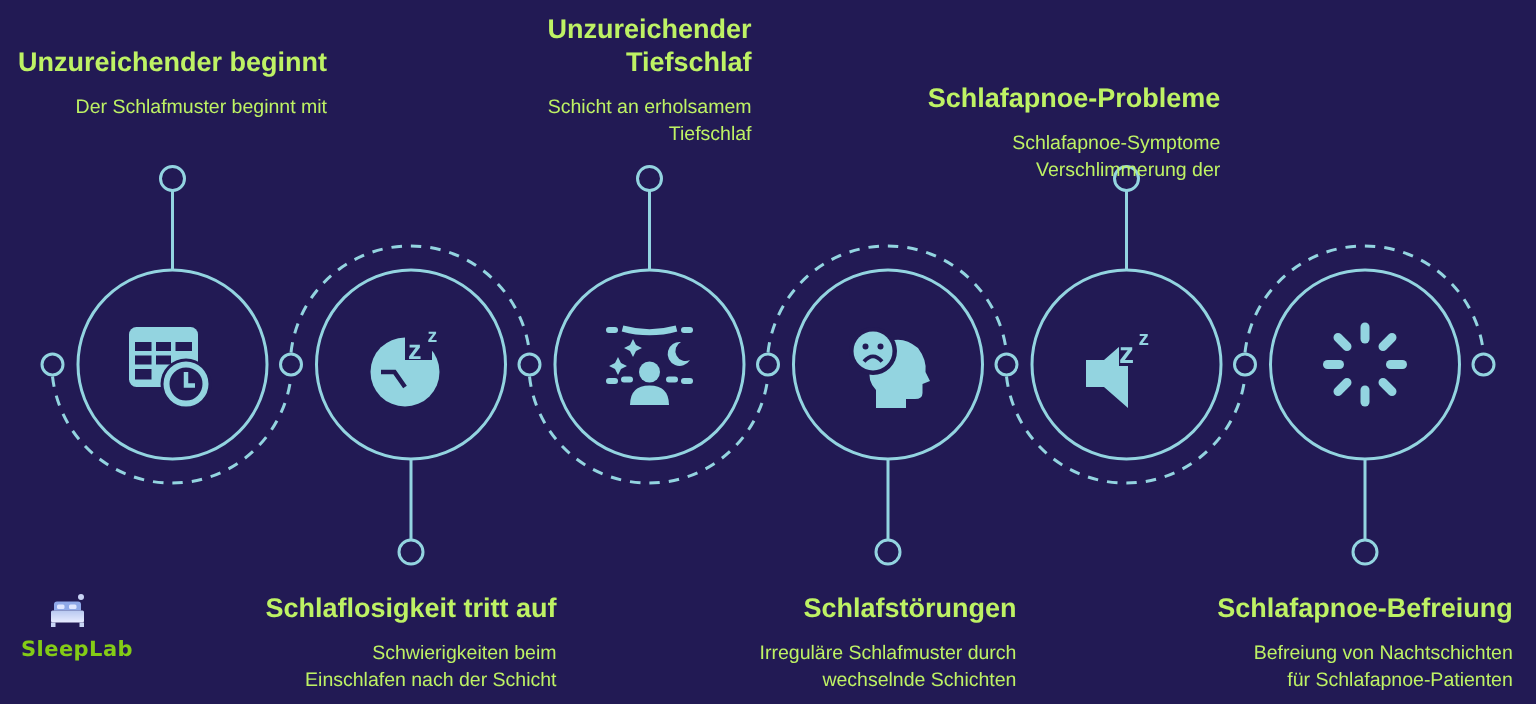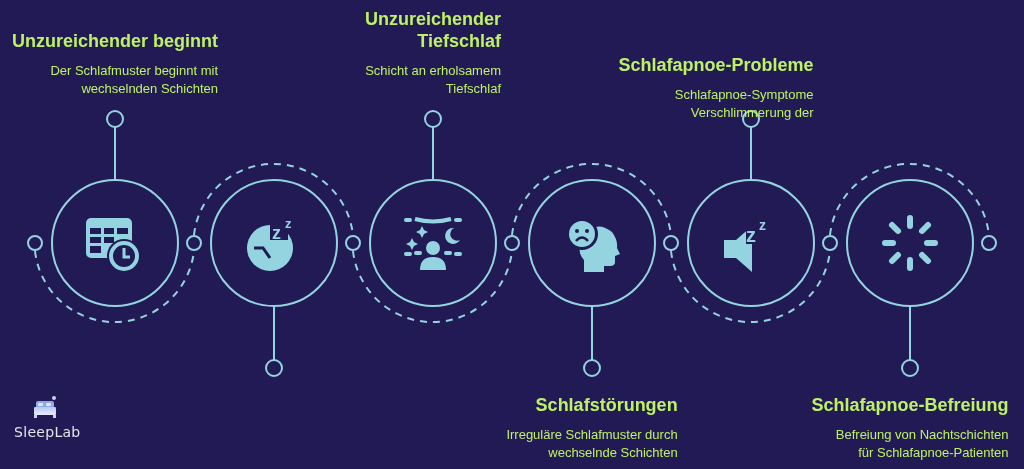--- a/index.html
+++ b/index.html
@@ -18,21 +18,21 @@
   .label .title {
     font-weight: bold; font-size: 18px; line-height: 22px; white-space: nowrap;
   }
   .label .desc {
     font-size: 13px; line-height: 18px; margin-top: 10px; white-space: nowrap;
   }
   .logo {
     position: absolute; left: 14px; top: 395px; width: 62px; text-align: center;
   }
   .logo .logo-text {
-    color: #e5e5e5; font-weight: normal; font-size: 14px; letter-spacing: 0.3px;
+    color: #84cc16; font-weight: bold; font-size: 14px; letter-spacing: 0.3px;
     font-family: "DejaVu Sans", sans-serif;
     display: block; margin-top: 1px;
   }
 </style>
 </head>
 <body>
 
 <div id="stage">
 
   <svg class="diagram" width="1024" height="469" viewBox="0 0 1024 469">
@@ -147,21 +147,20 @@
       <line x1="12" y1="-12" x2="18" y2="-18"></line>
       <line x1="-18" y1="18" x2="-12" y2="12"></line>
       <line x1="12" y1="12" x2="18" y2="18"></line>
     </g>
   </svg>
 
   <div class="label" style="left:115px; top:30px;">
     <div class="title">Unzureichender beginnt</div>
     <div class="desc">
       <div>Der Schlafmuster beginnt mit</div>
-      <div>wechselnden Schichten</div>
     </div>
   </div>
 
   <div class="label" style="left:433px; top:8px;">
     <div class="title">
       <div>Unzureichender</div>
       <div>Tiefschlaf</div>
     </div>
     <div class="desc">
       <div>Schicht an erholsamem</div>
@@ -170,20 +169,27 @@
   </div>
 
   <div class="label" style="left:716px; top:30px;margin-top:24px;">
     <div class="title">Schlafapnoe-Probleme</div>
     <div class="desc">
       <div>Schlafapnoe-Symptome</div>
       <div>Verschlimmerung der</div>
     </div>
   </div>
 
+  <div class="label" style="left:274px; top:394px;">
+    <div class="title">Schlaflosigkeit tritt auf</div>
+    <div class="desc">
+      <div>Schwierigkeiten beim</div>
+      <div>Einschlafen nach der Schicht</div>
+    </div>
+  </div>
 
   <div class="label" style="left:592px; top:394px;">
     <div class="title">Schlafstörungen</div>
     <div class="desc">
       <div>Irreguläre Schlafmuster durch</div>
       <div>wechselnde Schichten</div>
     </div>
   </div>
 
   <div class="label" style="left:910px; top:394px;">

